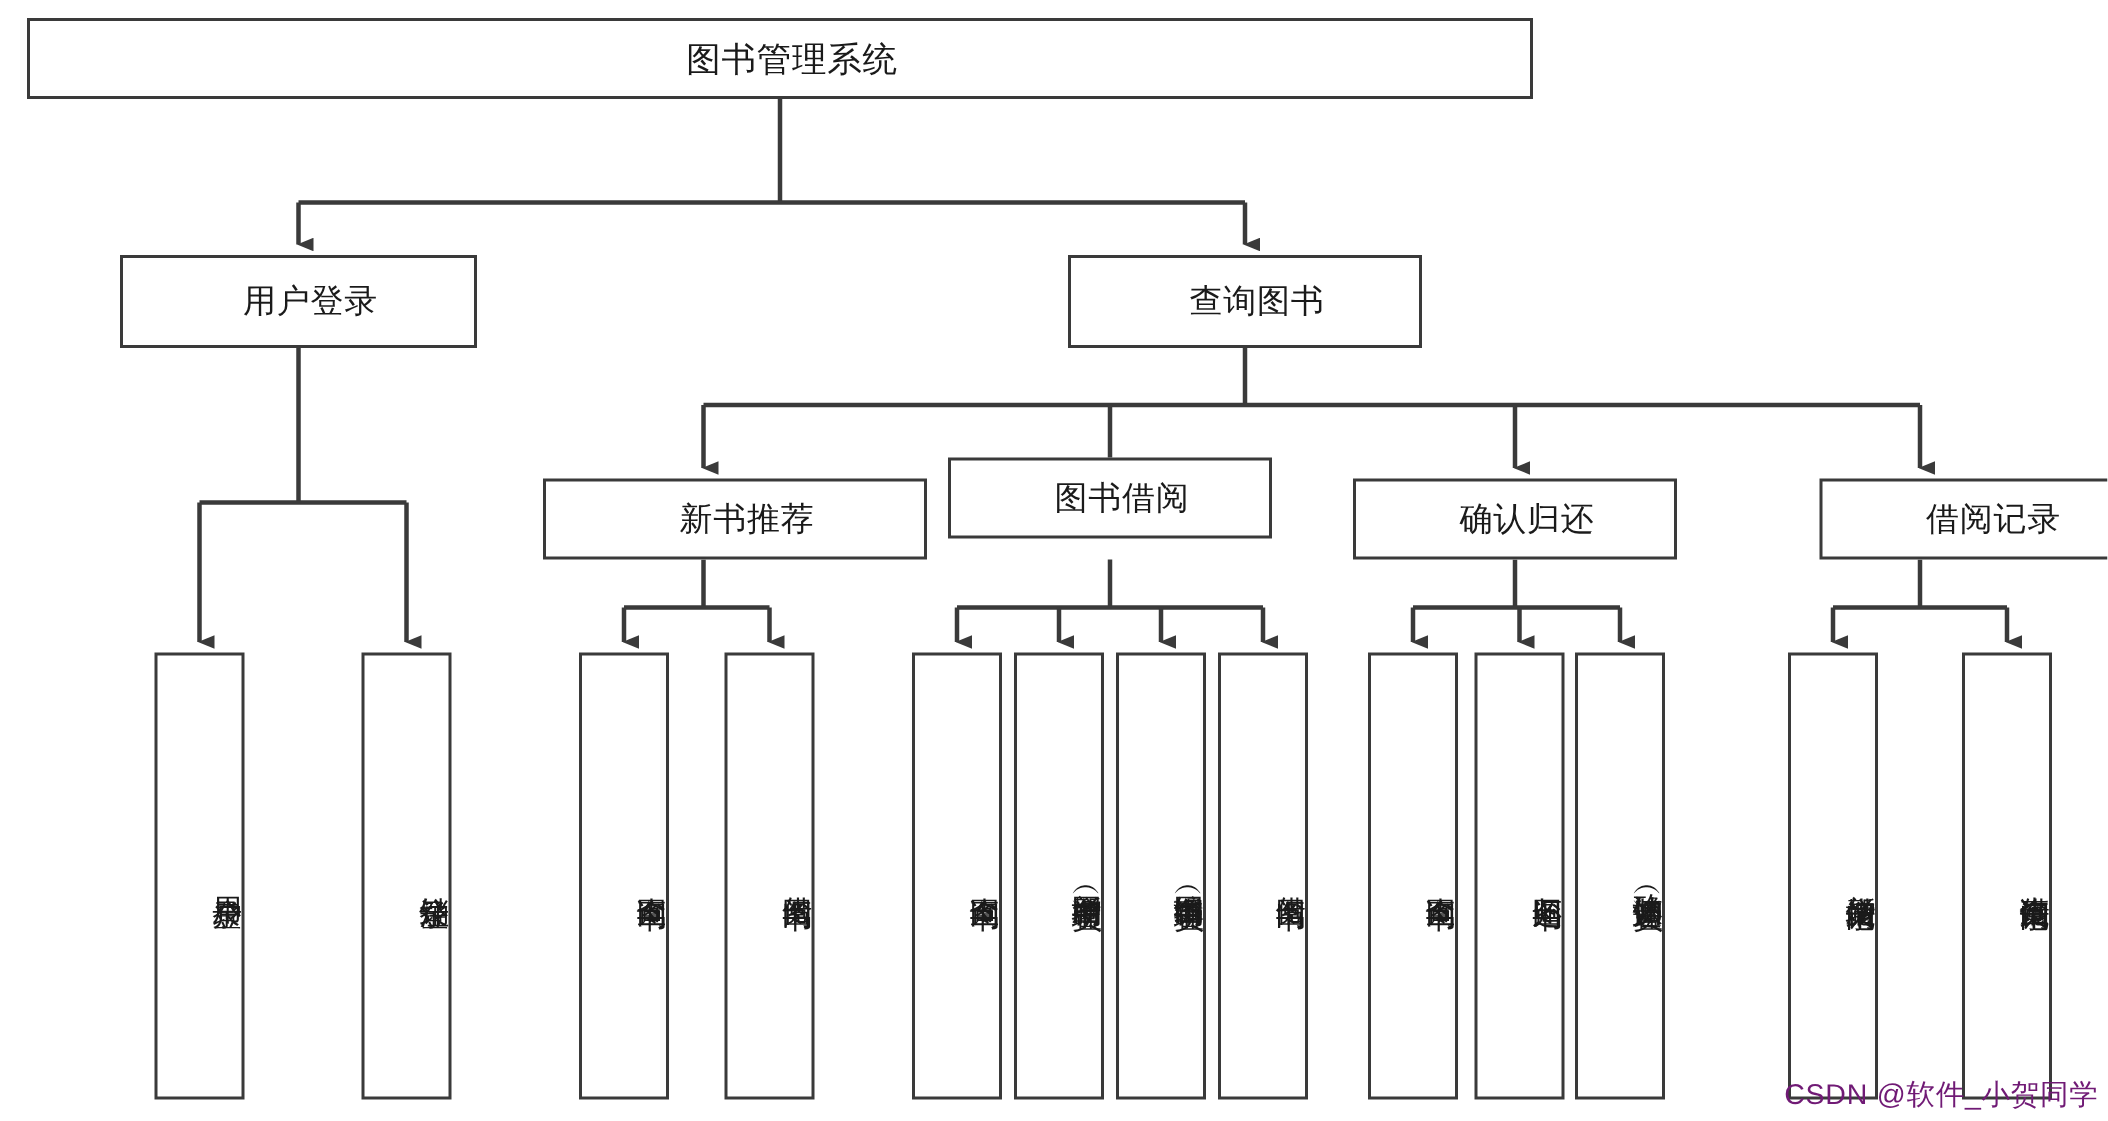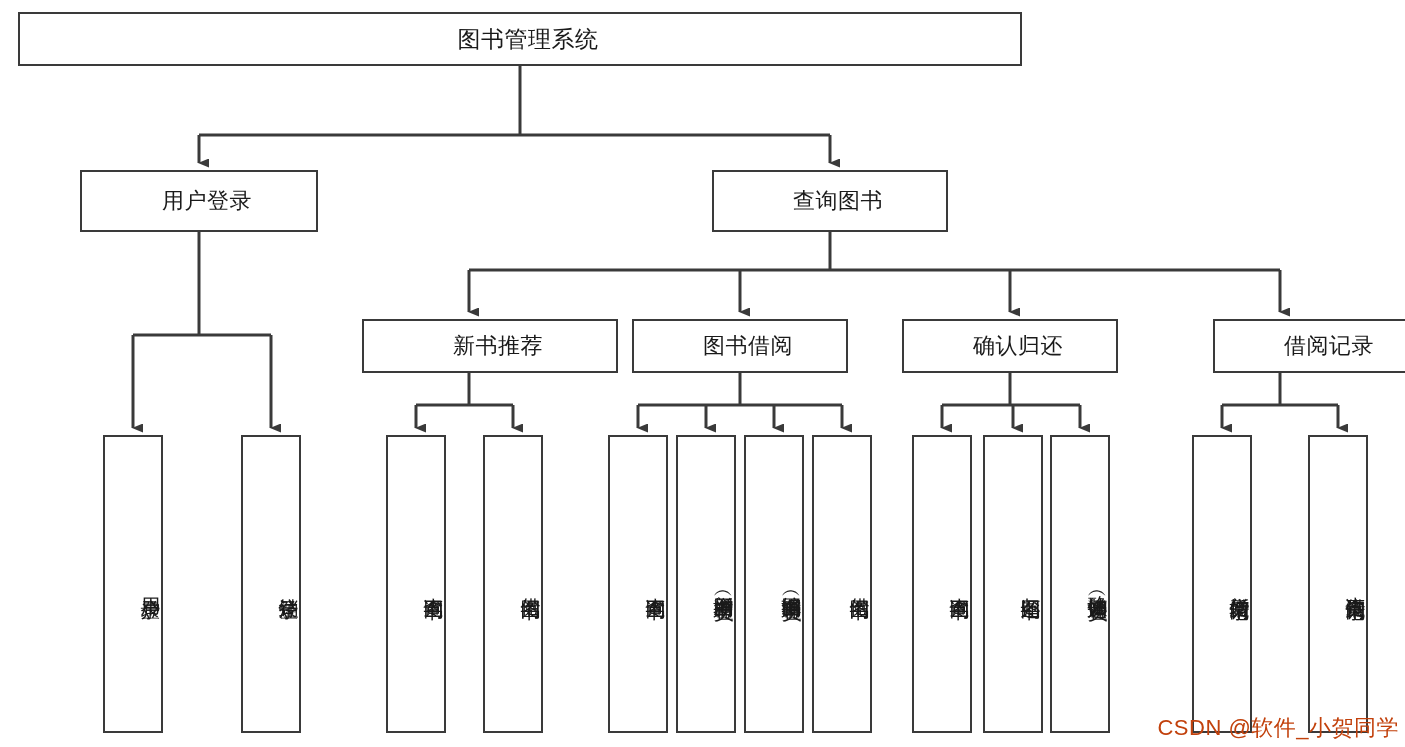--- a/index.html
+++ b/index.html
@@ -56,22 +56,22 @@
     display: block;
     white-space: nowrap;
   }
   .node.root {
     font-size: 23px;
   }
   #watermark {
     position: absolute;
     right: 6px;
     bottom: 4px;
-    font-size: 22px;
-    color: #c2410c;
+    font-size: 19px;
+    color: #701a75;
     letter-spacing: 0.5px;
     white-space: nowrap;
   }
 </style>
 </head>
 <body>
 
 <div id="canvas">
 
   <svg id="edges" viewBox="0 0 1405 747" xmlns="http://www.w3.org/2000/svg">
@@ -131,21 +131,21 @@
   <div class="node horiz" style="left:80px;top:170px;width:238px;height:62px;">
     <span>用户登录</span>
   </div>
   <div class="node horiz" style="left:712px;top:170px;width:236px;height:62px;">
     <span>查询图书</span>
   </div>
 
   <div class="node horiz" style="left:362px;top:319px;width:256px;height:54px;">
     <span>新书推荐</span>
   </div>
-  <div class="node horiz" style="left:632px;top:319px;width:216px;height:54px;">
+  <div class="node horiz" style="left:632px;top:305px;width:216px;height:54px;">
     <span>图书借阅</span>
   </div>
   <div class="node horiz" style="left:902px;top:319px;width:216px;height:54px;">
     <span>确认归还</span>
   </div>
   <div class="node horiz" style="left:1213px;top:319px;width:216px;height:54px;">
     <span>借阅记录</span>
   </div>
 
   <div class="node vert" style="left:103px;top:435px;width:60px;height:298px;">

